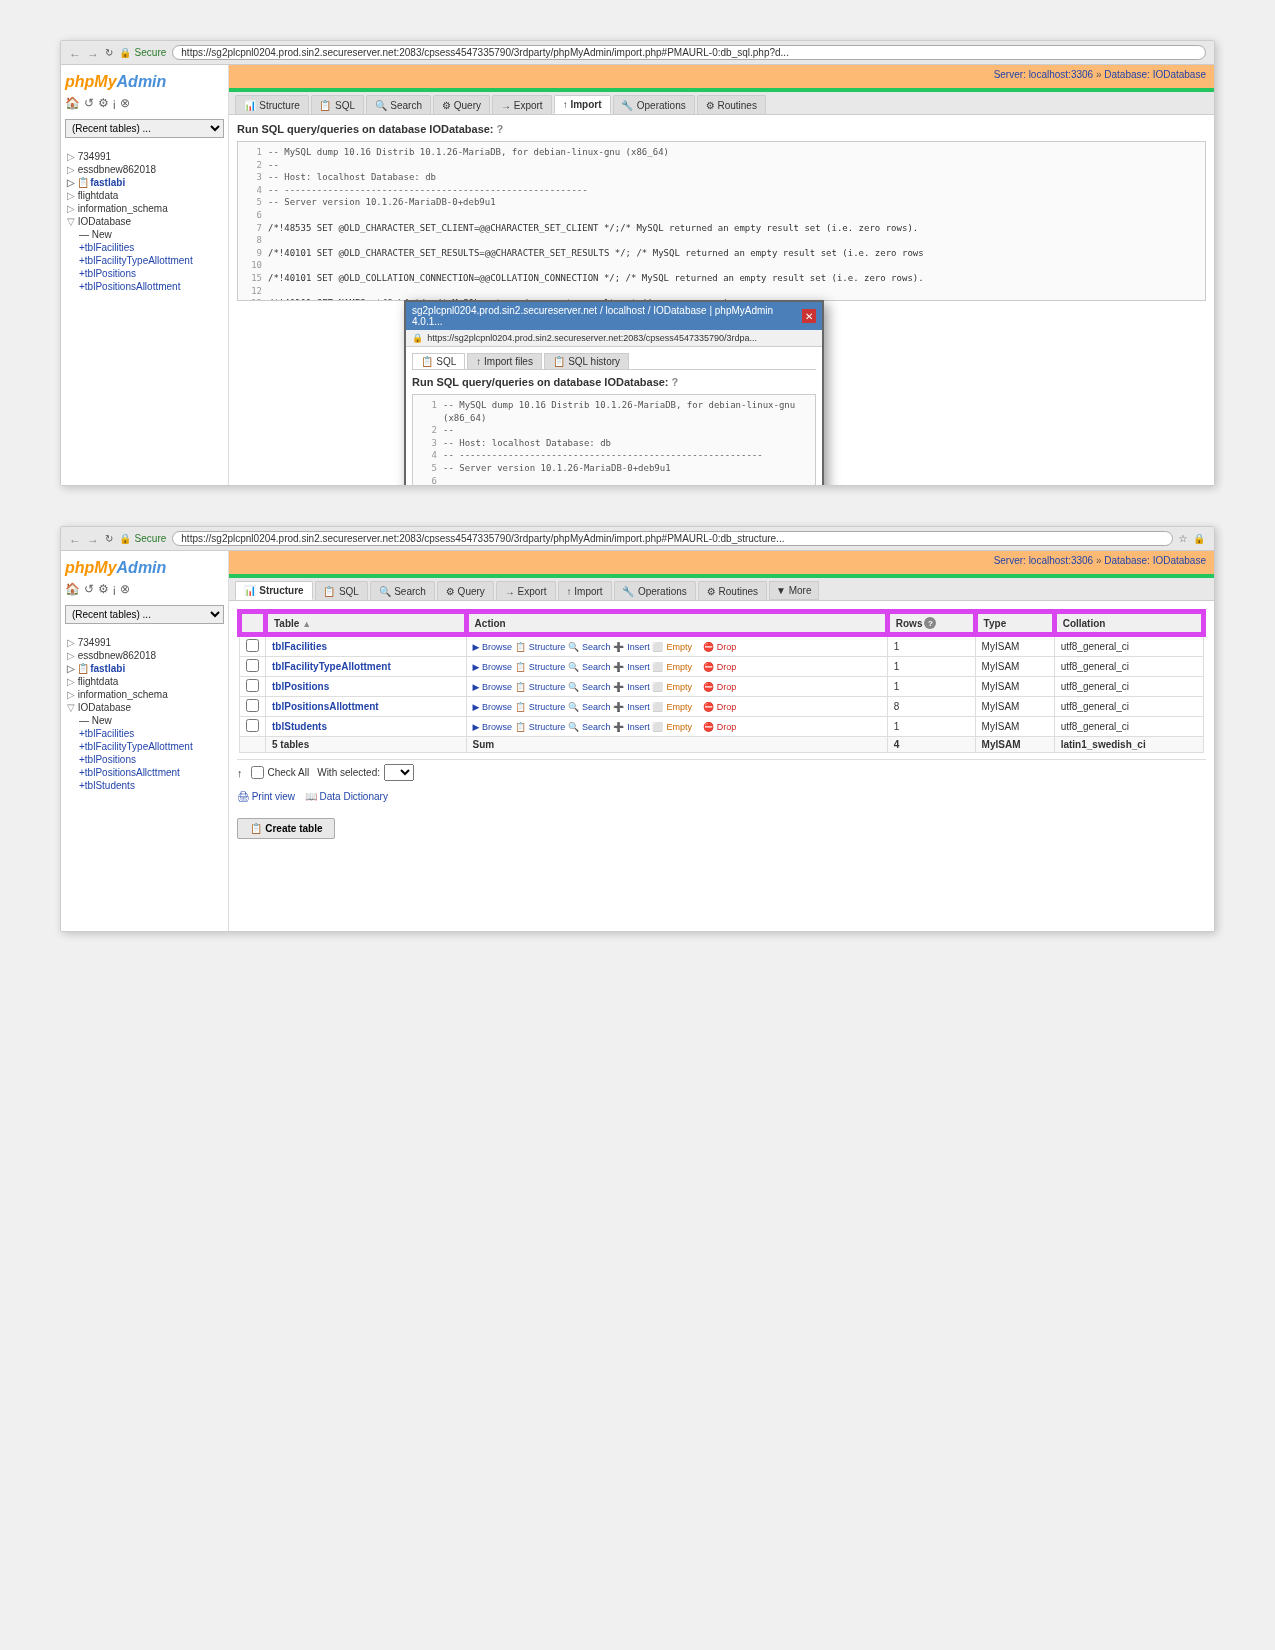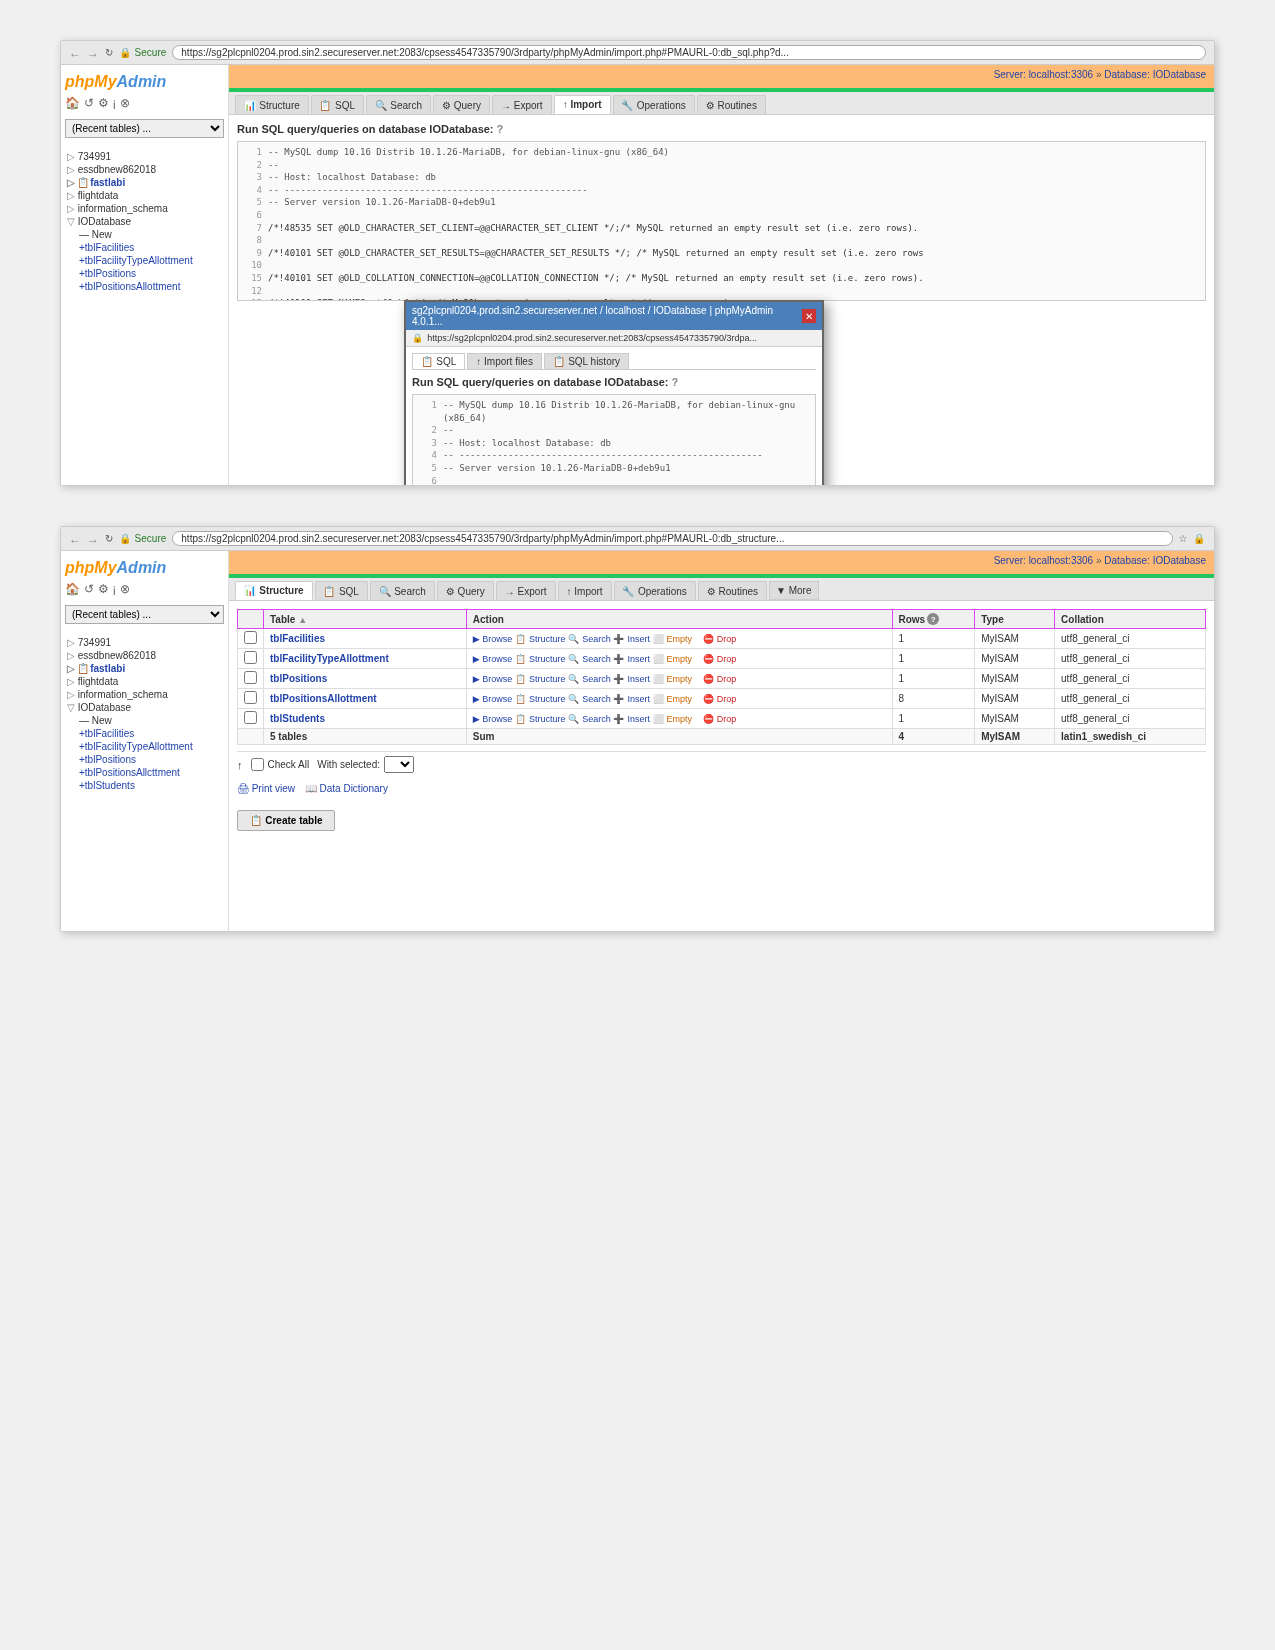--- a/index.html
+++ b/index.html
@@ -236,21 +236,21 @@
     }
 
     
     .structure-table {
       width: 100%;
       border-collapse: collapse;
       font-size: 10px;
     }
     .structure-table th {
       background: #f0f0f0;
-      border: 1px solid #d946ef;
+      border: 5px solid #d946ef;
       padding: 3px 6px;
       text-align: left;
       font-weight: bold;
     }
     .structure-table td {
       border: 1px solid #ddd;
       padding: 2px 6px;
     }
     .action-links { display: flex; gap: 3px; flex-wrap: wrap; }
     .action-link {

